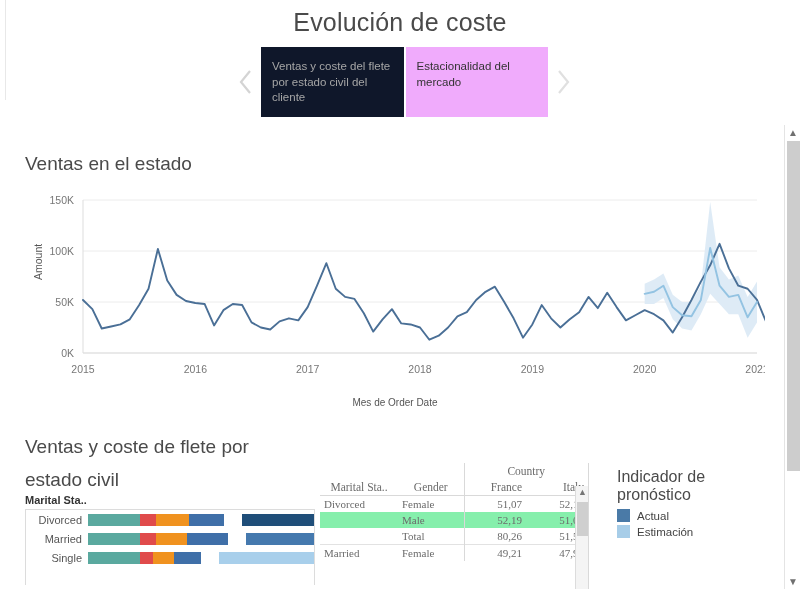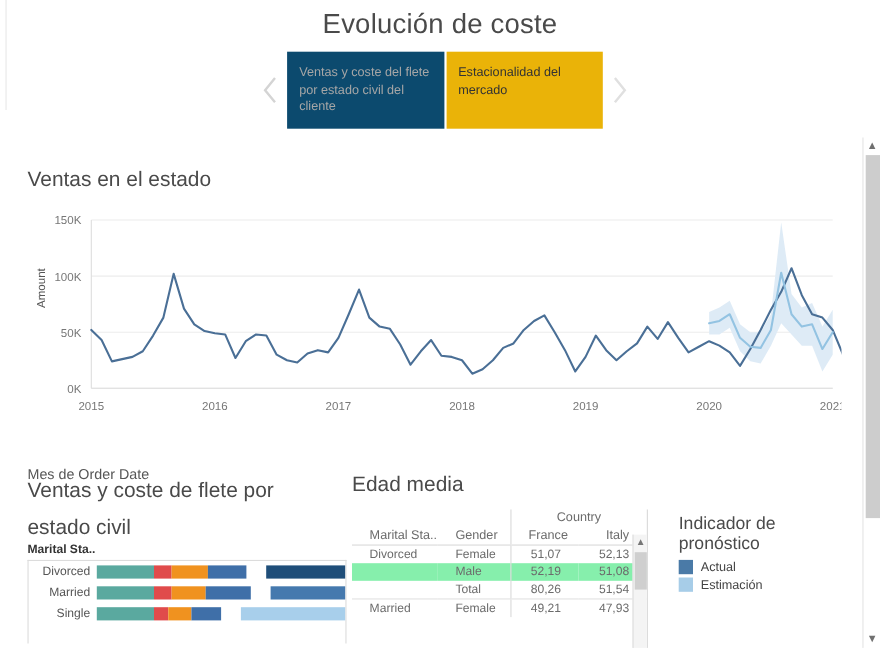--- a/index.html
+++ b/index.html
@@ -50,27 +50,27 @@
     color: #d6d6d6;
     flex: 0 0 28px;
   }
   .nav-arrow svg { display: block; }
   .tab-item {
     flex: 1 1 0;
     padding: 12px 11px 0 11px;
     font-size: 11.5px;
     line-height: 15.5px;
     color: #a6a6a6;
-    background: #0c4a6e;
+    background: #0f172a;
     cursor: pointer;
     margin: 0 1px;
     overflow: hidden;
   }
   .tab-item.active {
-    background: #eab308;
+    background: #f0abfc;
     color: #333333;
   }
 
   
   .sec-title {
     position: absolute;
     font-size: 19px;
     font-weight: 400;
     color: #4a4a4a;
   }
@@ -89,23 +89,23 @@
     left: 7px; top: 94px;
     transform: rotate(-90deg);
     transform-origin: left top;
     font-size: 10.5px;
     color: #555555;
     white-space: nowrap;
   }
   .ts-xlabel {
     position: absolute;
     left: 0; right: 0; top: 211px;
-    font-size: 13px;
+    text-align: center;
+    font-size: 10px;
     color: #555555;
-    margin-top: 26px;
   }
   .ts-svg { position: absolute; left: 0; top: 0; }
   .axis-txt { font-size: 10.5px; fill: #777777; font-family: "Liberation Sans", sans-serif; }
 
   
   .bars-wrap {
     position: absolute;
     left: 25px; top: 494px;
     width: 290px; height: 95px;
   }
@@ -143,25 +143,26 @@
     width: 285px; height: 126px;
     overflow: hidden;
   }
   table.edad {
     border-collapse: collapse;
     width: 268px;
     font-size: 11px;
     table-layout: fixed;
   }
   table.edad th, table.edad td {
-    padding: 2px 16px;
+    padding: 2px 4px;
     font-weight: normal;
     color: #6b6b6b;
     vertical-align: bottom;
     white-space: nowrap;
+    font-family: Liberation Serif, serif;
   }
   .col-ms { width: 78px; }
   .col-gd { width: 66px; }
   .col-num { width: 62px; text-align: right; }
   .hdr-country {
     text-align: center;
     color: #5a5a5a;
     font-size: 11.5px;
     padding-bottom: 1px;
   }
@@ -289,21 +290,20 @@
         <text x="619.6666666666667" y="187" text-anchor="middle" class="axis-txt">2020</text>
         <text x="732" y="187" text-anchor="middle" class="axis-txt">2021</text>
         <path d="M619.6666666666667 97.64 L629.0277777777777 93.56 L638.3888888888889 87.44 L647.75 108.86 L657.1111111111111 116 L666.4722222222223 116 L675.8333333333333 99.67999999999999 L685.1944444444445 16.039999999999992 L694.5555555555555 81.32 L703.9166666666667 93.56 L713.2777777777777 89.47999999999999 L722.6388888888889 110.9 L732 95.6 L732 136.4 L722.6388888888889 151.7 L713.2777777777777 128.24 L703.9166666666667 128.24 L694.5555555555555 118.03999999999999 L685.1944444444445 107.84 L675.8333333333333 128.24 L666.4722222222223 144.56 L657.1111111111111 142.52 L647.75 133.34 L638.3888888888889 111.92 L629.0277777777777 118.03999999999999 L619.6666666666667 118.03999999999999 Z" fill="#dceaf6" stroke="none" opacity="0.95"></path>
         <path d="M58 113.96000000000001 L67.36111111111111 123.14 L76.72222222222223 142.52 L86.08333333333333 140.48 L95.44444444444444 138.44 L104.80555555555556 133.34 L114.16666666666666 119.06 L123.52777777777779 102.74000000000001 L132.88888888888889 62.959999999999994 L142.25 94.58 L151.61111111111111 108.86 L160.97222222222223 114.97999999999999 L170.33333333333331 117.02000000000001 L179.69444444444446 118.03999999999999 L189.05555555555557 139.46 L198.41666666666669 124.16 L207.77777777777777 118.03999999999999 L217.13888888888889 119.06 L226.5 136.4 L235.86111111111111 141.5 L245.22222222222223 143.54 L254.58333333333334 135.38 L263.94444444444446 132.32 L273.30555555555554 134.36 L282.66666666666663 121.1 L292.02777777777777 99.67999999999999 L301.3888888888889 77.24 L310.75 102.74000000000001 L320.11111111111114 110.9 L329.47222222222223 112.94 L338.83333333333337 127.22 L348.19444444444446 145.57999999999998 L357.55555555555554 133.34 L366.91666666666663 123.14 L376.27777777777777 137.42000000000002 L385.63888888888886 138.44 L395 141.5 L404.3611111111111 153.74 L413.72222222222223 149.66 L423.0833333333333 141.5 L432.44444444444446 130.28 L441.80555555555554 126.2 L451.1666666666667 113.96000000000001 L460.52777777777777 105.8 L469.8888888888889 100.7 L479.25 116 L488.6111111111111 132.32 L497.97222222222223 151.7 L507.3333333333333 138.44 L516.6944444444445 119.06 L526.0555555555555 132.32 L535.4166666666667 141.5 L544.7777777777778 133.34 L554.1388888888889 126.2 L563.5 110.9 L572.8611111111111 122.12 L582.2222222222223 106.82 L591.5833333333333 121.1 L600.9444444444445 134.36 L610.3055555555555 129.26 L619.6666666666667 124.16 L629.0277777777777 128.24 L638.3888888888889 134.36 L647.75 146.6 L657.1111111111111 131.3 L666.4722222222223 113.96000000000001 L675.8333333333333 95.6 L685.1944444444445 79.28 L694.5555555555555 57.86 L703.9166666666667 82.34 L713.2777777777777 99.67999999999999 L722.6388888888889 102.74000000000001 L732 113.96000000000001 L741.3611111111111 136.4" fill="none" stroke="#4a6f96" stroke-width="1.9" stroke-linejoin="round" stroke-linecap="round"></path>
         <path d="M619.6666666666667 107.84 L629.0277777777777 105.8 L638.3888888888889 99.67999999999999 L647.75 121.1 L657.1111111111111 129.26 L666.4722222222223 130.28 L675.8333333333333 113.96000000000001 L685.1944444444445 61.94 L694.5555555555555 99.67999999999999 L703.9166666666667 110.9 L713.2777777777777 108.86 L722.6388888888889 131.3 L732 116" fill="none" stroke="#93c3e2" stroke-width="1.9" stroke-linejoin="round" stroke-linecap="round"></path>
       </svg>
   </div>
 
   <div class="sec-title" id="title-ventas-flete">Ventas y coste de flete por estado civil</div>
 
-  <div class="sec-title" id="title-edad-media">Edad media</div>
 
   <div class="bars-wrap">
     <div class="bars-fieldlabel">Marital Sta..</div>
     <div class="bars-box" id="bars-box">
         <div class="bar-row">
           <div class="bar-rowlabel">Divorced</div>
           <div class="bar-stack">
             <div class="bar-seg" style="width: 51.68px; background: rgb(90, 169, 159);"></div>
             <div class="bar-seg" style="width: 16.32px; background: rgb(224, 75, 75);"></div>
             <div class="bar-seg" style="width: 32.64px; background: rgb(240, 146, 31);"></div>

